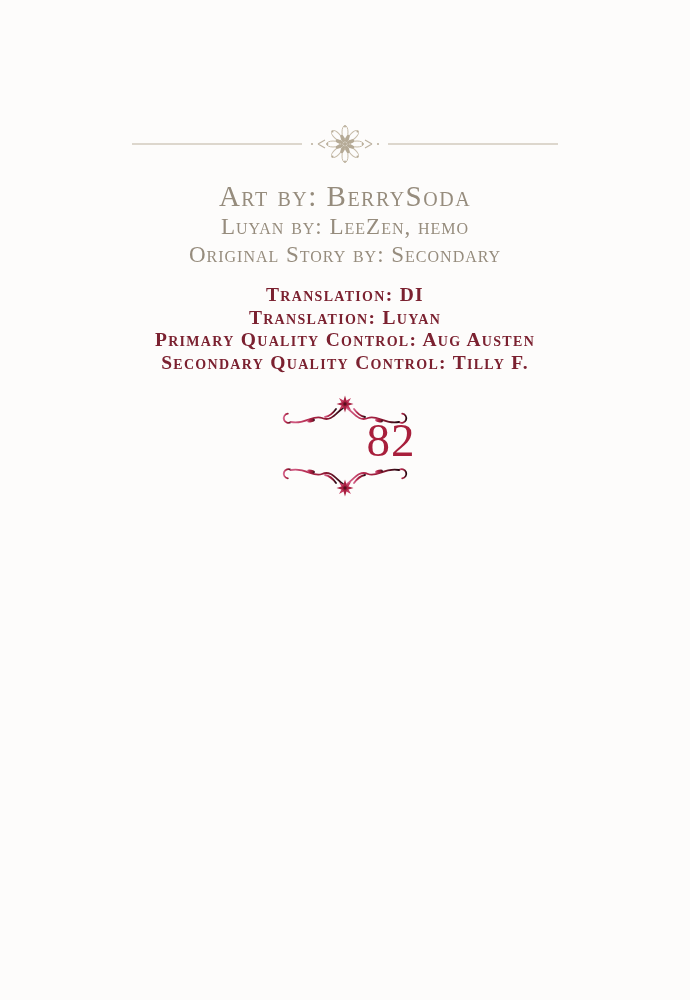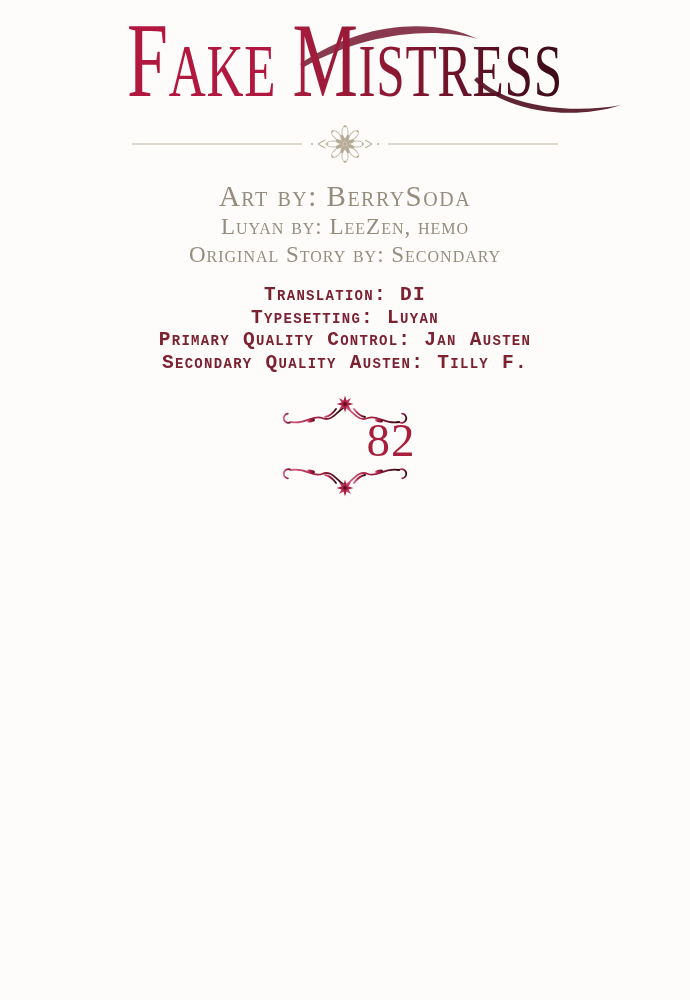--- a/index.html
+++ b/index.html
@@ -30,42 +30,35 @@
 
   
   .divider{top:124px;height:40px;display:flex;justify-content:center;}
 
   
   .staff{top:169px;color:#968c7d;font-variant:small-caps;margin-top:11px;}
   .staff-art{font-size:29px;line-height:33px;letter-spacing:1.5px;}
   .staff-sub{font-size:23px;line-height:28px;letter-spacing:1px;}
 
   
-  .scanlation{top:284px;color:#7b2130;font-variant:small-caps;font-weight:600;font-family:Liberation Mono, monospace;}
+  .scanlation{top:284px;color:#7b2130;font-variant:small-caps;font-weight:600;}
   .scan-line{font-size:19.5px;line-height:22.5px;letter-spacing:1.3px;}
 
   
   .flourish{position:absolute;left:0;width:100%;display:flex;justify-content:center;}
   .flourish-top{top:394px;}
   .flourish-bottom{top:462px;}
   .flourish-bottom svg{transform:scaleY(-1);}
   .chapter{top:417px;font-size:47px;line-height:47px;color:#a81f3c;letter-spacing:1px;padding-left:46px;}
 </style>
 </head>
 <body>
 
 <div class="page">
 
-  <header class="abs-center title-wrap">
-    <svg class="title-swash" viewBox="0 0 690 122" xmlns="http://www.w3.org/2000/svg">
-      <path d="M300,58 C360,16 432,11 478,33 C430,20 363,28 304,61 Z" fill="#74182e" opacity="0.85"></path>
-      <path d="M474,74 C505,106 572,115 621,99 C568,109 503,99 477,71 Z" fill="#4f0e1e" opacity="0.9"></path>
-    </svg>
-    <h1 class="title"><span class="t-fake">Fake</span><span class="t-mistress">Mistress</span></h1>
-  </header>
 
   <div class="abs-center divider">
     <svg width="430" height="40" viewBox="0 0 430 40" xmlns="http://www.w3.org/2000/svg">
       <defs>
         <ellipse id="dvpo" cx="0" cy="-12" rx="3" ry="6.5"></ellipse>
         <ellipse id="dvpi" cx="0" cy="-6" rx="1.8" ry="4"></ellipse>
         <circle id="dvdot" cx="0" cy="-17.5" r="0.9"></circle>
       </defs>
       <g stroke="#bdb2a0" fill="none" stroke-width="1.2">
         <line x1="2" y1="20" x2="172" y2="20"></line>
@@ -110,23 +103,23 @@
   </div>
 
   <section class="abs-center staff">
     <div class="staff-art">Art by: BerrySoda</div>
     <div class="staff-sub">Luyan by: LeeZen, hemo</div>
     <div class="staff-sub">Original Story by: Secondary</div>
   </section>
 
   <section class="abs-center scanlation">
     <div class="scan-line">Translation: DI</div>
-    <div class="scan-line">Typesetting: Luyan</div>
-    <div class="scan-line">Primary Quality Control: Jan Austen</div>
-    <div class="scan-line">Secondary Quality Austen: Tilly F.</div>
+    <div class="scan-line">Translation: Luyan</div>
+    <div class="scan-line">Primary Quality Control: Aug Austen</div>
+    <div class="scan-line">Secondary Quality Control: Tilly F.</div>
   </section>
 
   <div class="flourish flourish-top">
     <svg width="130" height="36" viewBox="0 0 130 36" xmlns="http://www.w3.org/2000/svg">
       <defs>
         <linearGradient id="fg" x1="0" y1="0" x2="1" y2="0">
           <stop offset="0" stop-color="#d4628a"></stop>
           <stop offset="0.35" stop-color="#b02448"></stop>
           <stop offset="0.68" stop-color="#8c1a33"></stop>
           <stop offset="1" stop-color="#230710"></stop>

